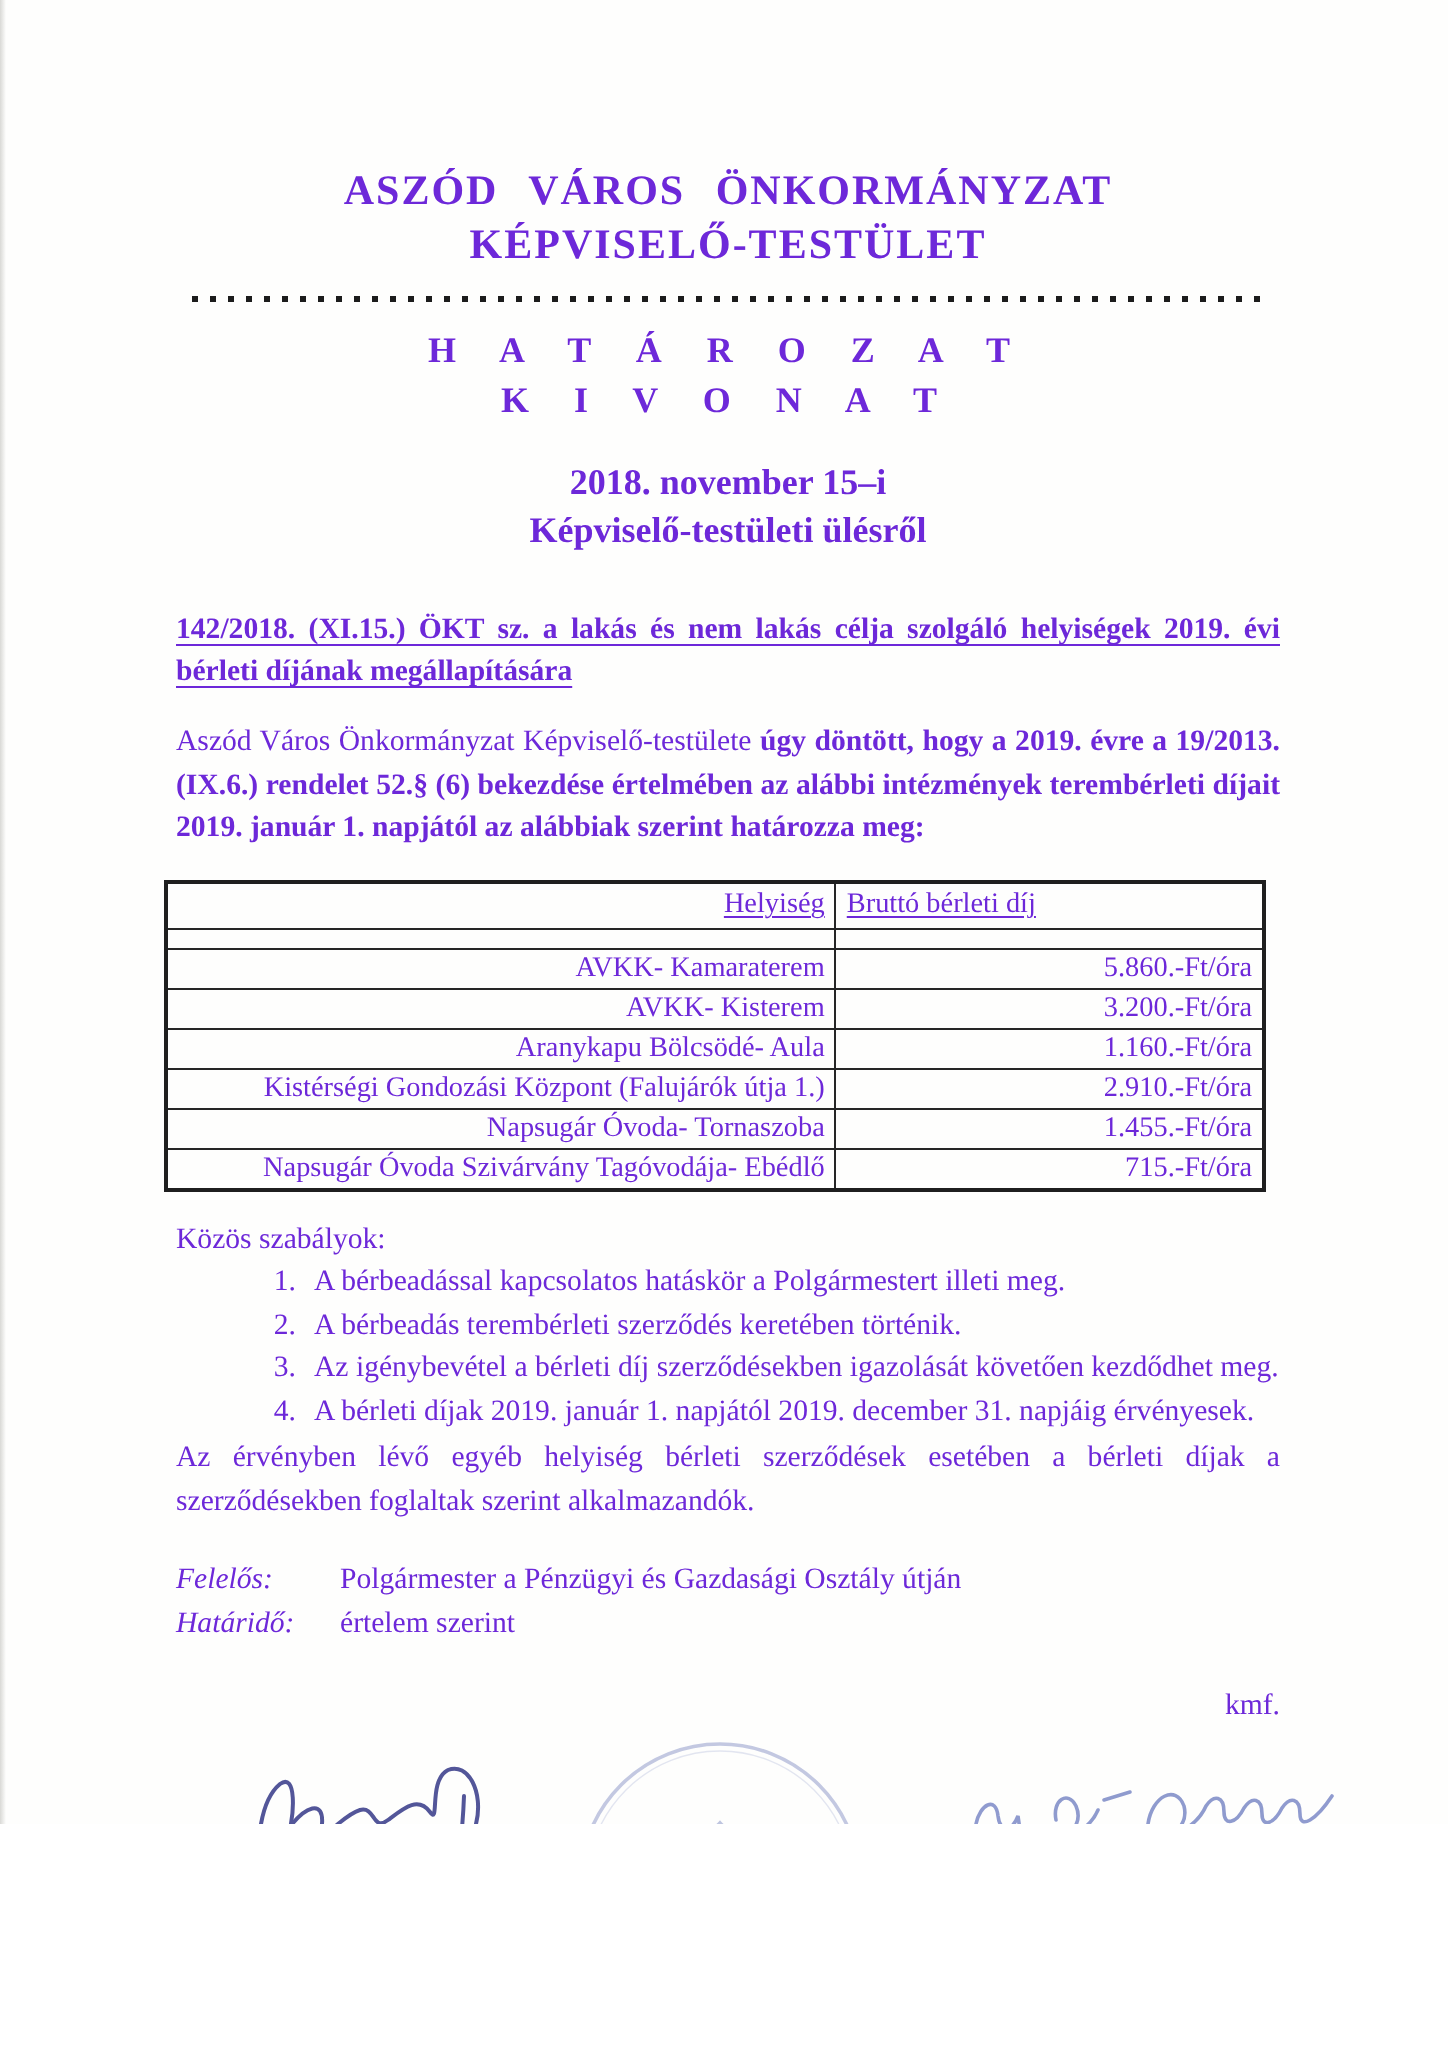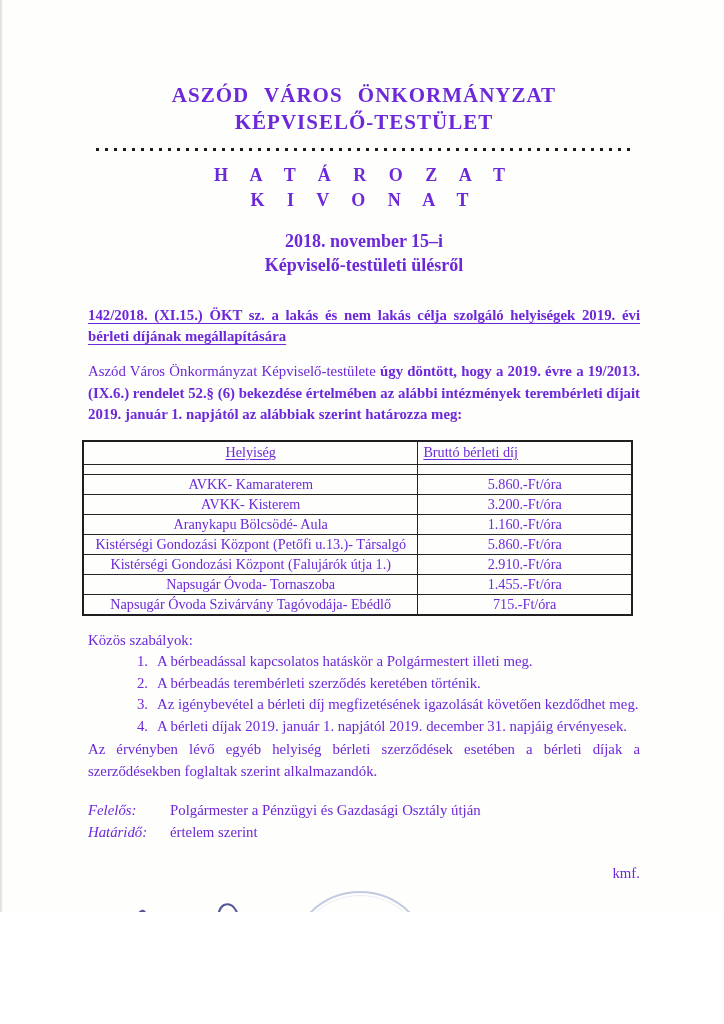--- a/index.html
+++ b/index.html
@@ -35,21 +35,21 @@
     line-height:21px; text-align:justify;
     text-decoration:underline; text-underline-offset:3px; }
   .body-par { margin-top:14px; font-size:14.8px; line-height:21.5px;
     text-align:justify; }
   .body-par .bold { font-weight:bold; }
 
   
   table.price { border-collapse:collapse; margin-top:14px; margin-left:-6px;
     width:551px; font-size:14.2px; }
   table.price td, table.price th { border:1px solid #262626; padding:1px 5px;
-    font-weight:normal; text-align:center; }
+    font-weight:normal; text-align:right; }
   table.price { border:2px solid #1f1f1f; }
   tr.head td { height:24px; }
   tr.head .u { text-decoration:underline; text-underline-offset:2px; }
   tr.spacer td { height:10px; }
   tr.data td { height:17px; }
   td.c-name { width:61%; }
   td.c-price { width:39%; text-align:center; }
 
   
   .rules-title { margin-top:14px; font-size:14.8px; line-height:21px;font-family:Liberation Serif, serif; }
@@ -118,24 +118,20 @@
         </tr>
         <tr class="data">
           <td class="c-name">AVKK- Kisterem</td>
           <td class="c-price">3.200.-Ft/óra</td>
         </tr>
         <tr class="data">
           <td class="c-name">Aranykapu Bölcsödé- Aula</td>
           <td class="c-price">1.160.-Ft/óra</td>
         </tr>
         <tr class="data">
-          <td class="c-name">Kistérségi Gondozási Központ (Petőfi u.13.)- Társalgó</td>
-          <td class="c-price">5.860.-Ft/óra</td>
-        </tr>
-        <tr class="data">
           <td class="c-name">Kistérségi Gondozási Központ (Falujárók útja 1.)</td>
           <td class="c-price">2.910.-Ft/óra</td>
         </tr>
         <tr class="data">
           <td class="c-name">Napsugár Óvoda- Tornaszoba</td>
           <td class="c-price">1.455.-Ft/óra</td>
         </tr>
         <tr class="data">
           <td class="c-name">Napsugár Óvoda Szivárvány Tagóvodája- Ebédlő</td>
           <td class="c-price">715.-Ft/óra</td>
@@ -148,21 +144,21 @@
       <div class="rule-item">
         <span class="num">1.</span>
         <span class="txt">A bérbeadással kapcsolatos hatáskör a Polgármestert illeti meg.</span>
       </div>
       <div class="rule-item">
         <span class="num">2.</span>
         <span class="txt">A bérbeadás terembérleti szerződés keretében történik.</span>
       </div>
       <div class="rule-item">
         <span class="num">3.</span>
-        <span class="txt">Az igénybevétel a bérleti díj megfizetésének igazolását követően kezdődhet meg.</span>
+        <span class="txt">Az igénybevétel a bérleti díj szerződésekben igazolását követően kezdődhet meg.</span>
       </div>
       <div class="rule-item">
         <span class="num">4.</span>
         <span class="txt">A bérleti díjak 2019. január 1. napjától 2019. december 31. napjáig érvényesek.</span>
       </div>
     </div>
     <p class="closing">Az érvényben lévő egyéb helyiség bérleti szerződések esetében a bérleti díjak a szerződésekben foglaltak szerint alkalmazandók.</p>
 
     <div class="meta-row first">
       <span class="meta-label">Felelős:</span>

